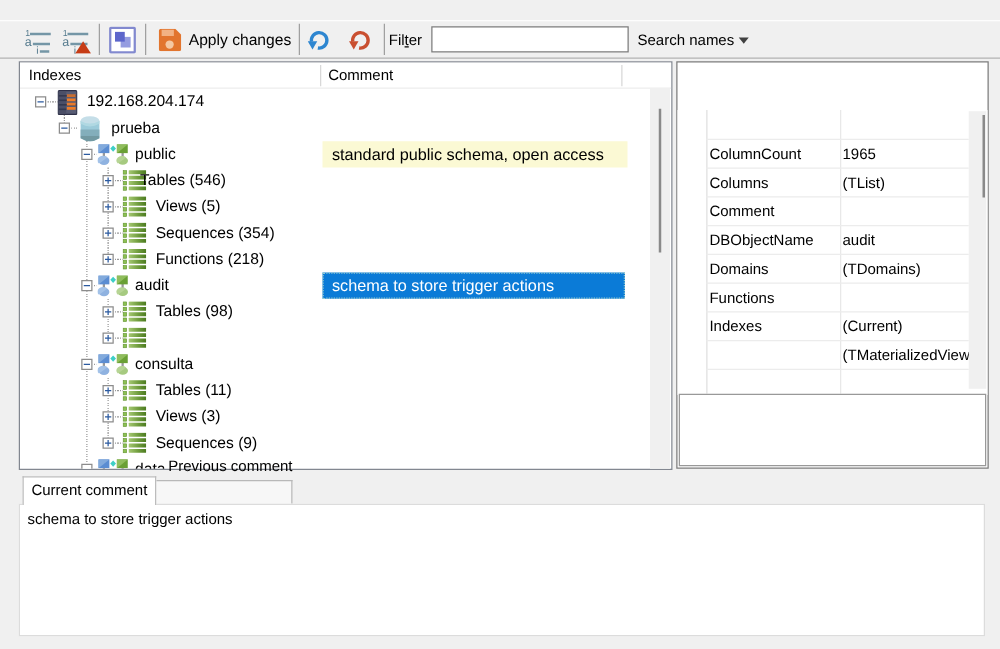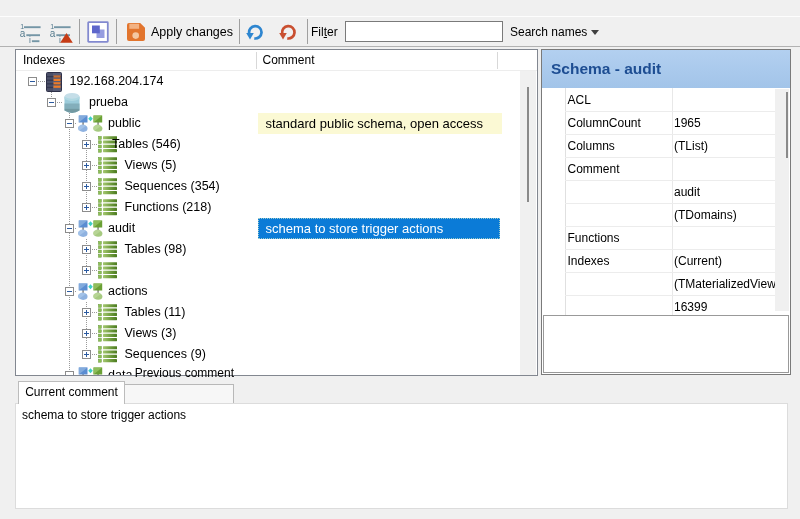--- a/index.html
+++ b/index.html
@@ -340,21 +340,21 @@
 <path d="M1.2 15.8 A 4.3 3.3 0 0 1 8 10.8 Z" fill="#a3c2e8"></path>
 <ellipse cx="20.2" cy="13.6" rx="4.2" ry="3.2" fill="#a6ca80"></ellipse>
 <path d="M16.3 15.7 A 4.2 3.2 0 0 1 23 10.9 Z" fill="#b6d494"></path>
 <rect x="0.8" y="0.5" width="8.7" height="7" fill="#5b8dd2"></rect>
 <path d="M0.8 0.5 L9.5 0.5 L0.8 7.5 Z" fill="#82aadc"></path>
 <rect x="15.5" y="0.5" width="8.7" height="7" fill="#6aa035"></rect>
 <path d="M15.5 0.5 L24.2 0.5 L15.5 7.5 Z" fill="#8fbd5c"></path>
 <path d="M12.5 1.3 L14.8 3.8 L12.5 6.3 L10.2 3.8 Z" fill="#3ecfc6"></path>
 </svg>
       </div>
-<div class="lbl" style="left:107px;top:280px;height:21px;line-height:21px">actions</div>
+<div class="lbl" style="left:107px;top:280px;height:21px;line-height:21px">consulta</div>
 <div class="doth" style="left:91.0px;top:311.0px;width:5.5px"></div>
 <div class="ebox" style="left:81.0px;top:307.0px">
         <span class="plusv"></span>
         <span class="plush"></span>
       </div>
 <div style="position:absolute;left:97px;top:303.0px;width:19px;height:17px">
         <svg width="19" height="17" viewBox="0 0 19 17" style="position:absolute;left:0;top:0">
 <defs>
             <linearGradient id="lg" x1="0" y1="0" x2="1" y2="0">
 <stop offset="0" stop-color="#a5c871"></stop>
@@ -444,48 +444,45 @@
       </div>
 <div class="lbl" style="left:107px;top:364px;height:21px;line-height:21px">data</div>
 
   </div>
 
   <div style="position:absolute;left:504px;top:21px;width:16px;height:305px;background:#f0f0f0"></div>
   <div style="position:absolute;left:510.5px;top:37px;width:2px;height:115px;background:#8a8a8a"></div>
 </div>
 
 <div class="abs" style="left:541px;top:49px;width:250px;height:326px;background:#fff;border:1px solid #7a7a7a">
-  <div style="position:absolute;left:0;top:0;width:248px;height:38px;background:linear-gradient(#b3d0f0,#a2c4e9)">
-    <div style="position:absolute;left:9px;top:0;height:38px;line-height:38px;font-weight:bold;font-size:15.5px;color:#1d4d92">Schema - audit</div>
-  </div>
   <div style="position:absolute;left:0;top:38px;width:248px;height:228px;background:#fff;overflow:hidden">
     <div style="position:absolute;left:23px;top:0;width:1px;height:227px;background:#e0e0e0"></div>
     <div style="position:absolute;left:130px;top:0;width:1px;height:227px;background:#e8e8e8"></div>
     <div style="position:absolute;left:0;top:0;width:248px;height:227px">
-<div class="pk" style="top:1.0px">ACL</div>
 <div class="pk" style="top:24.0px">ColumnCount</div>
 <div class="pv" style="top:24.0px">1965</div>
 <div class="psep" style="top:23.0px"></div>
 <div class="pk" style="top:47.0px">Columns</div>
 <div class="pv" style="top:47.0px">(TList)</div>
 <div class="psep" style="top:46.0px"></div>
 <div class="pk" style="top:70.0px">Comment</div>
 <div class="psep" style="top:69.0px"></div>
+<div class="pk" style="top:93.0px">DBObjectName</div>
 <div class="pv" style="top:93.0px">audit</div>
 <div class="psep" style="top:92.0px"></div>
+<div class="pk" style="top:116.0px">Domains</div>
 <div class="pv" style="top:116.0px">(TDomains)</div>
 <div class="psep" style="top:115.0px"></div>
 <div class="pk" style="top:139.0px">Functions</div>
 <div class="psep" style="top:138.0px"></div>
 <div class="pk" style="top:162.0px">Indexes</div>
 <div class="pv" style="top:162.0px">(Current)</div>
 <div class="psep" style="top:161.0px"></div>
 <div class="pv" style="top:185.0px">(TMaterializedView</div>
 <div class="psep" style="top:184.0px"></div>
-<div class="pv" style="top:208.0px">16399</div>
 <div class="psep" style="top:207.0px"></div>
 
     </div>
     <div style="position:absolute;left:233px;top:1px;width:14px;height:222px;background:#f0f0f0"></div>
     <div style="position:absolute;left:243.5px;top:4px;width:2px;height:66px;background:#8a8a8a"></div>
   </div>
   <div style="position:absolute;left:1px;top:265px;width:246px;height:58px;background:#fff;border:1px solid #999"></div>
 </div>
 
 <div class="abs" style="left:18px;top:381px;width:107px;height:23px;background:#fff;border:1px solid #bcbcbc;border-bottom:none;z-index:2"></div>

